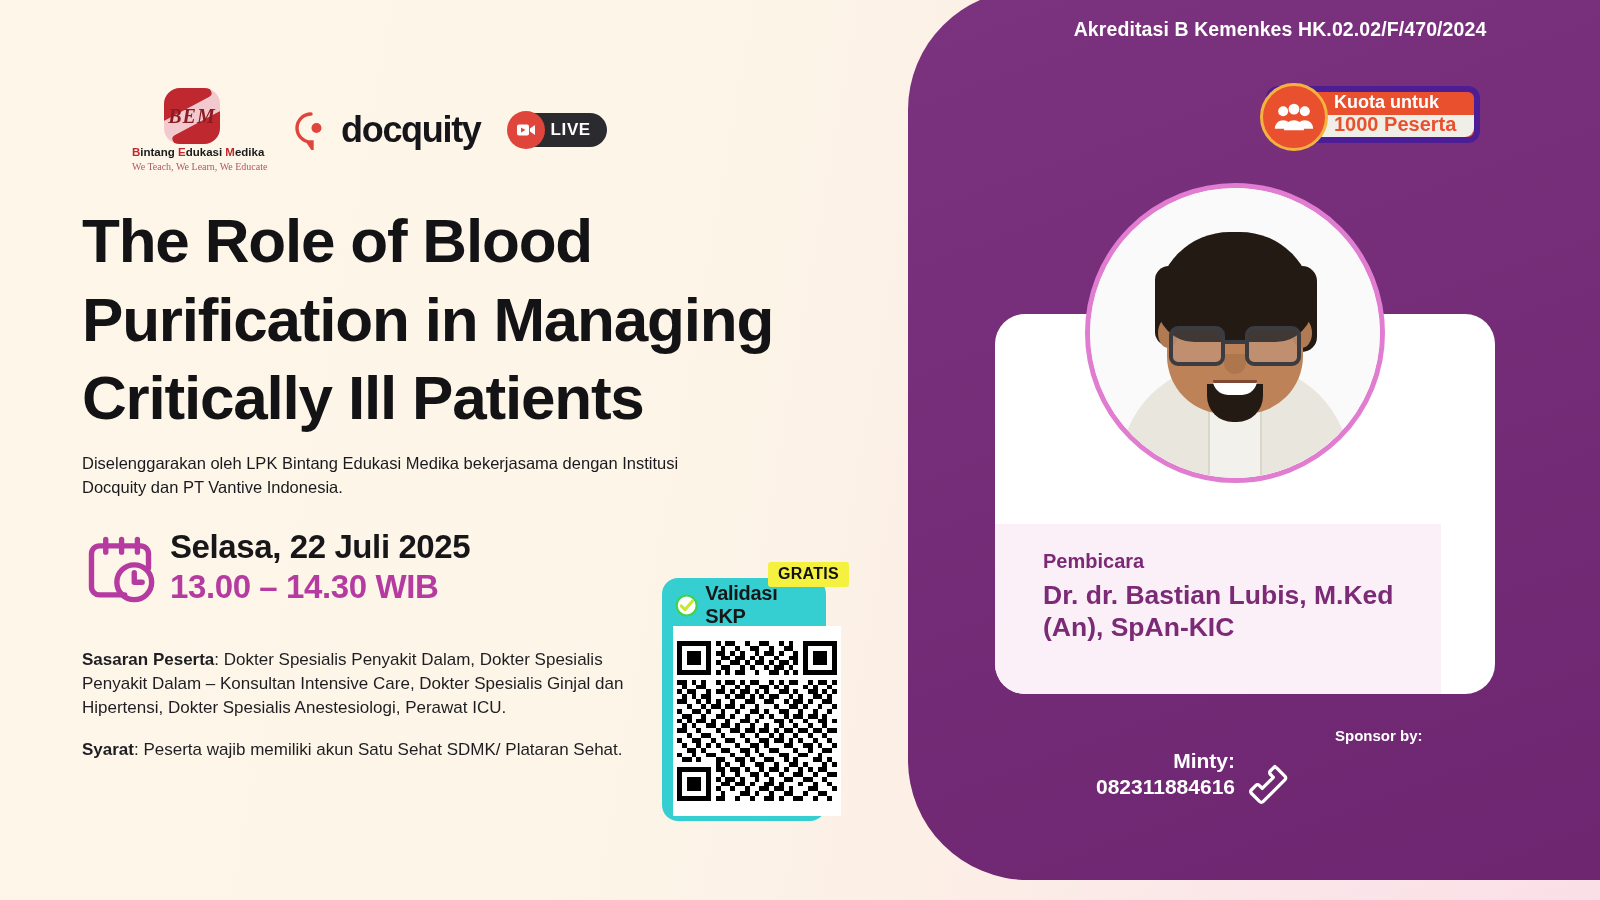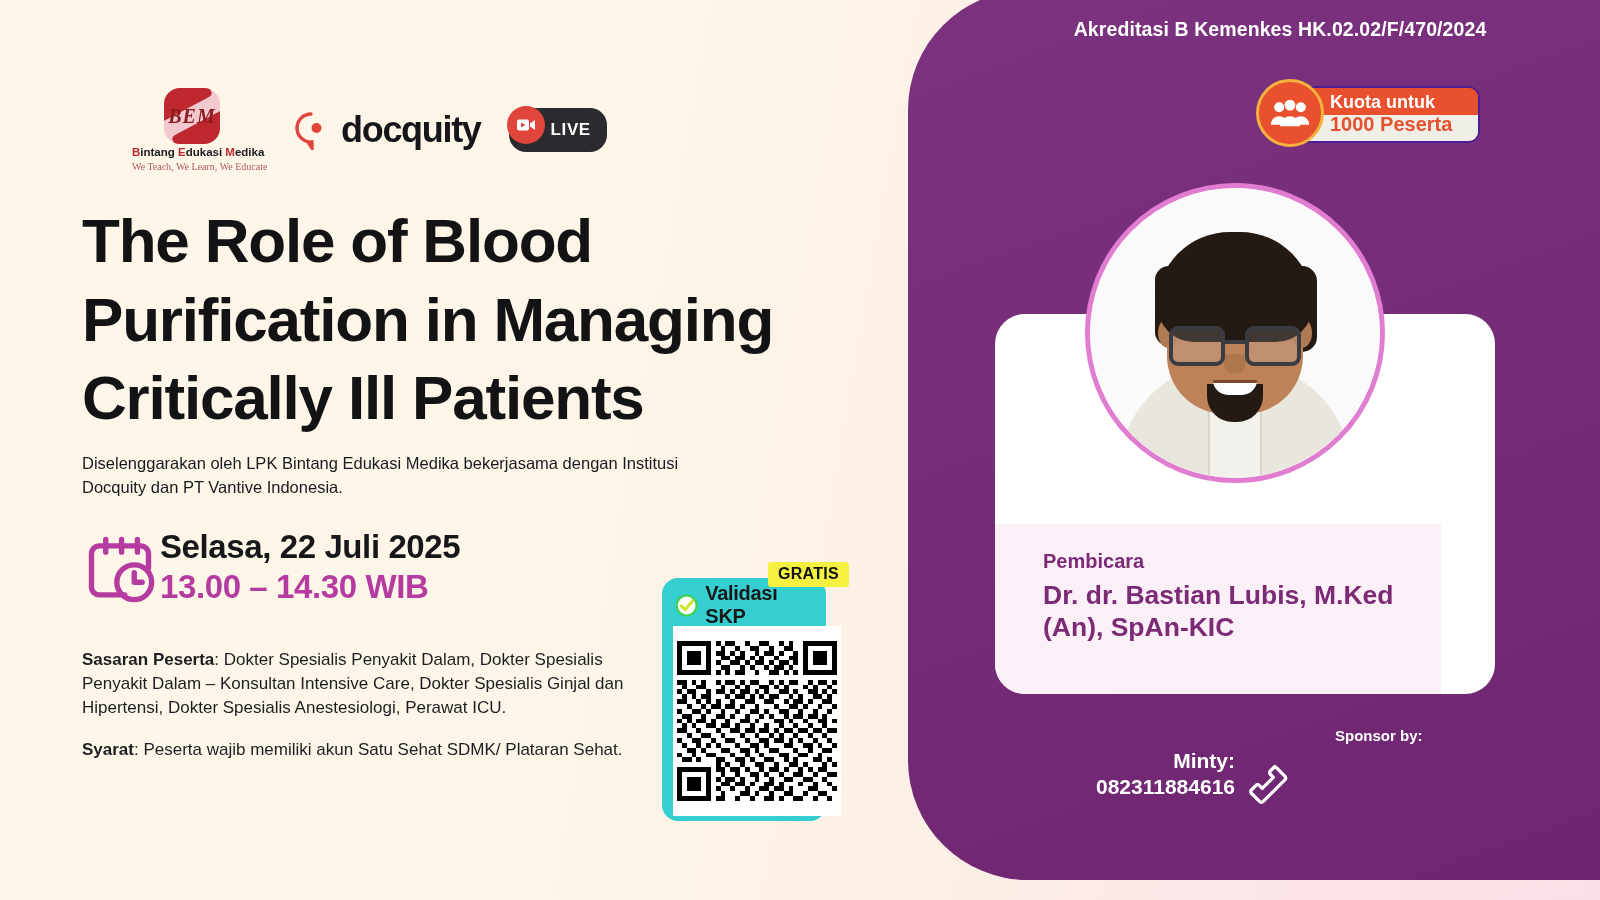--- a/index.html
+++ b/index.html
@@ -67,21 +67,21 @@
   }
 
   
   .kuota-badge {
     position: absolute;
     left: 1266px;
     top: 86px;
     width: 214px;
     height: 57px;
     background: #E8502E;
-    border: 2px solid #4c1d95;
+    border: 6px solid #4c1d95;
     border-radius: 12px;
     display: flex;
     align-items: center;
     overflow: visible;
   }
   .kuota-badge .stripe-top,
   .kuota-badge .stripe-bot {
     position: absolute; left: 0; width: 100%;
   }
   .kuota-badge .stripe-top { top: 0; height: 50%; background: #E8502E; border-radius: 9px 9px 0 0;}
@@ -340,21 +340,21 @@
     font-size: 36px;
     font-weight: bold;
     letter-spacing: -1.3px;
     line-height: 1;
   }
   .live-badge {
     margin-left: 28px;
     position: relative;
     display: flex;
     align-items: center;
-    height: 44px;
+    height: 34px;
     background: #2B2B2F;
     border-radius: 17px;
     padding: 0 16px 0 42px;
   }
   .live-badge .redcircle {
     position: absolute; left: -2px; top: -2px;
     width: 38px; height: 38px; border-radius: 50%;
     background: #E0453C;
     display: flex; align-items: center; justify-content: center;
   }
@@ -386,21 +386,21 @@
     line-height: 1.45;
   }
 
   
   .datetime-row {
     position: absolute;
     left: 82px;
     top: 528px;
     display: flex;
     align-items: center;
-    gap: 2px;
+    gap: 12px;
   }
   .cal-icon svg { width: 76px; height: 76px; display: block; }
   .dt-text .date {
     color: #17171A;
     font-size: 33px;
     font-weight: bold;
     letter-spacing: -.4px;
     line-height: 1.18;
   }
   .dt-text .time {

